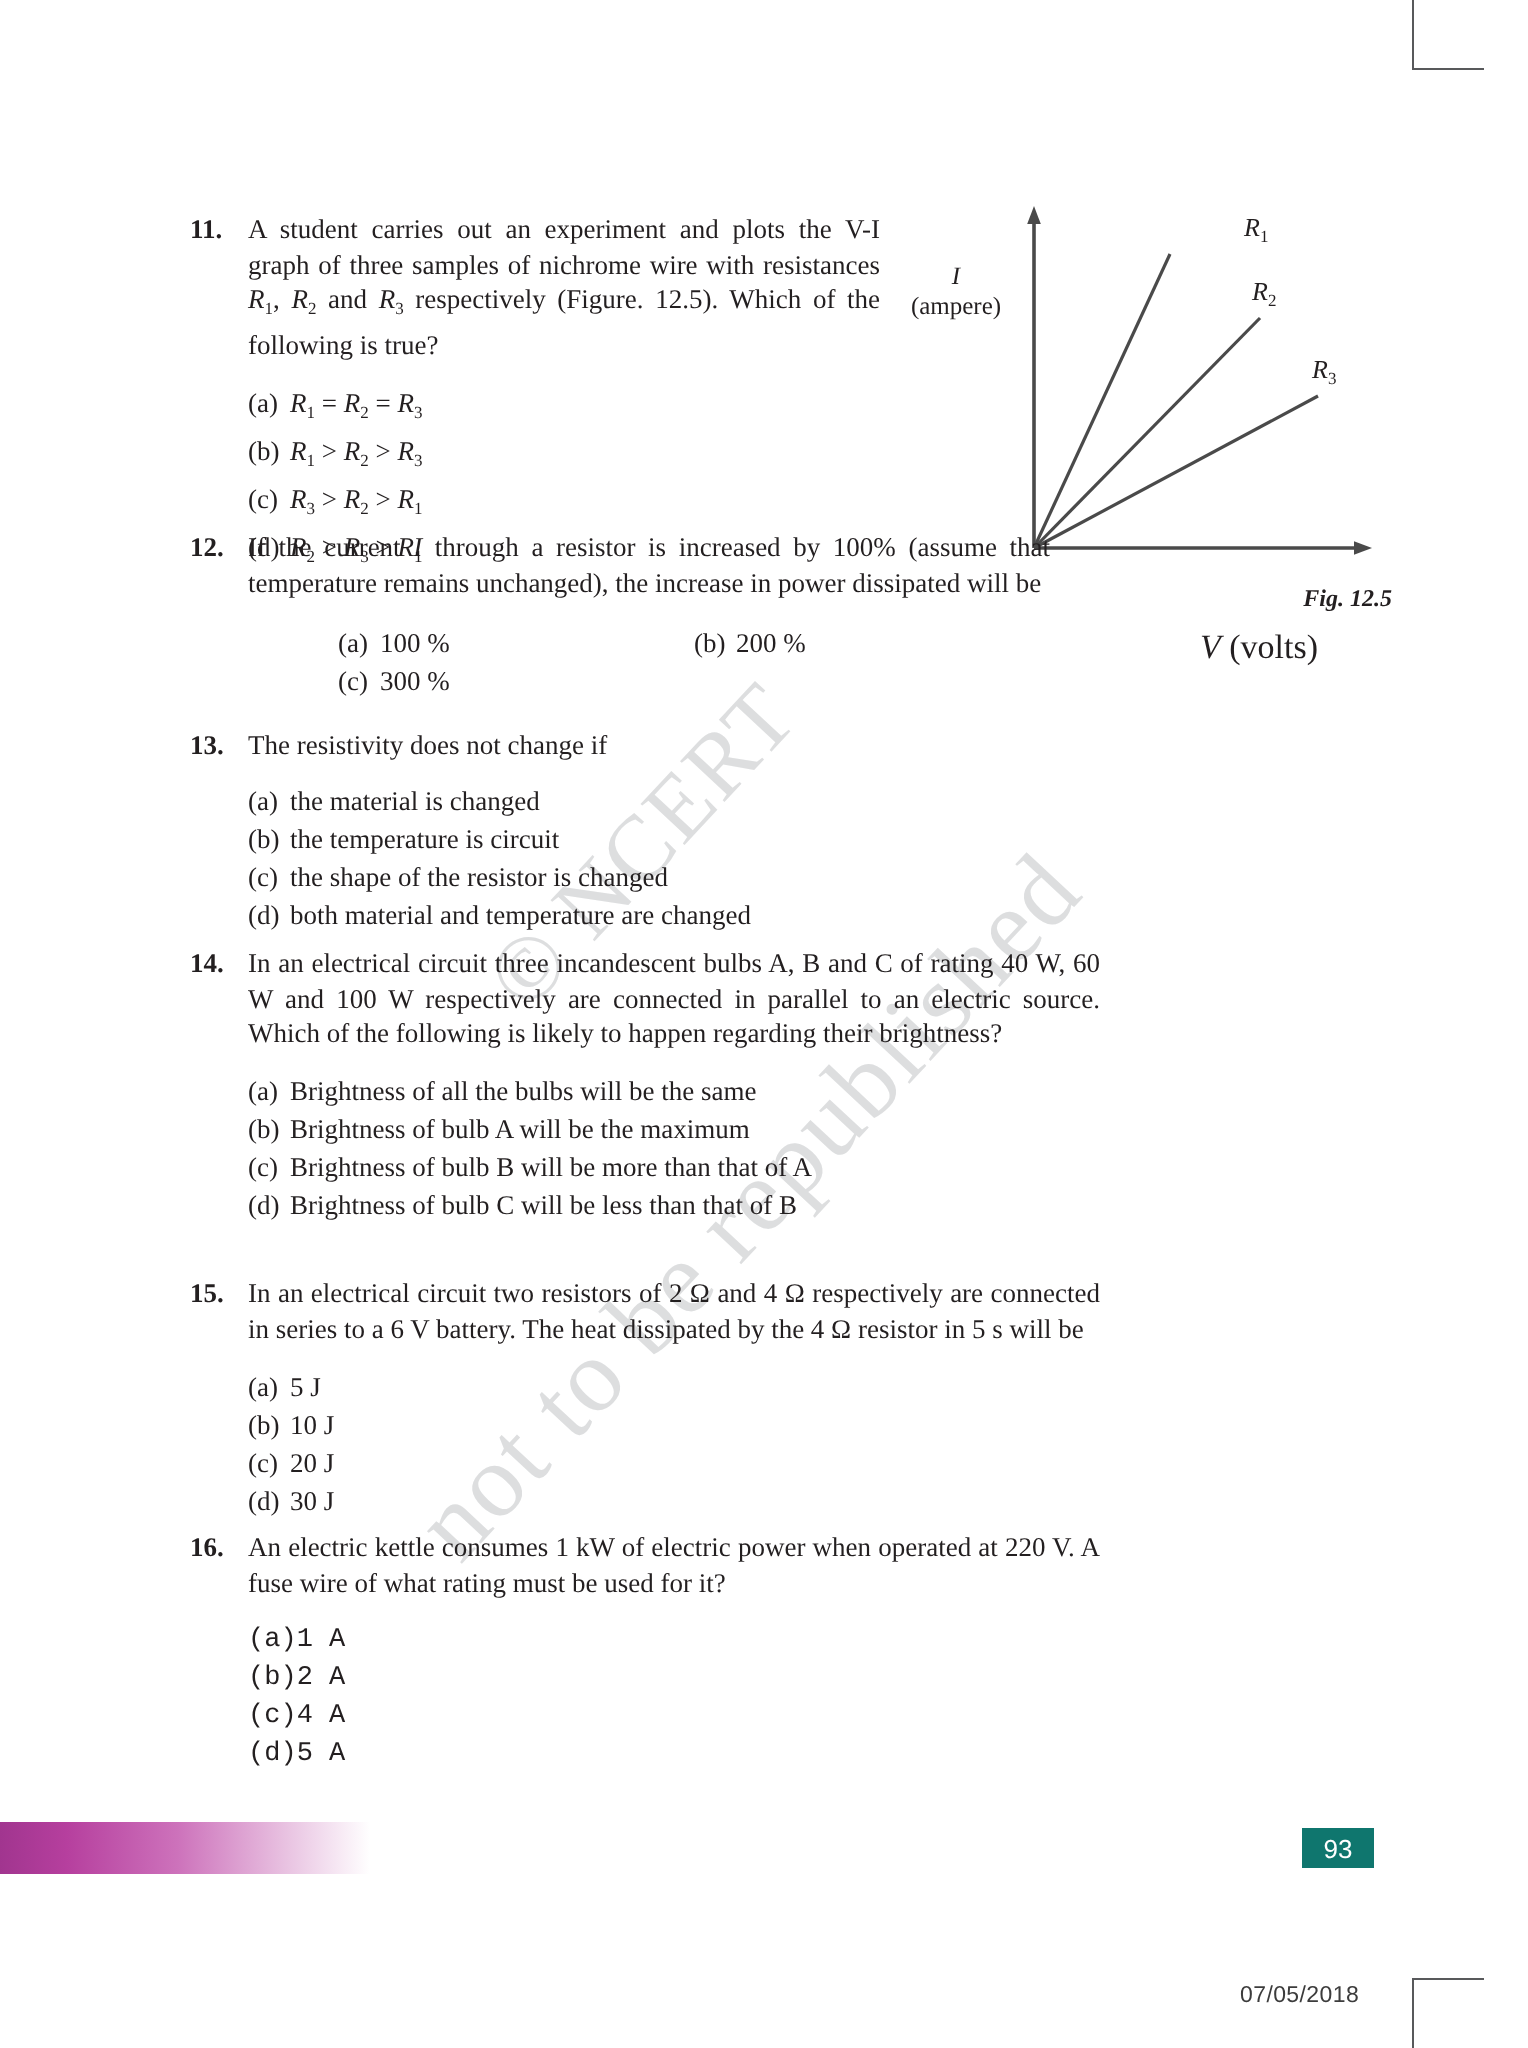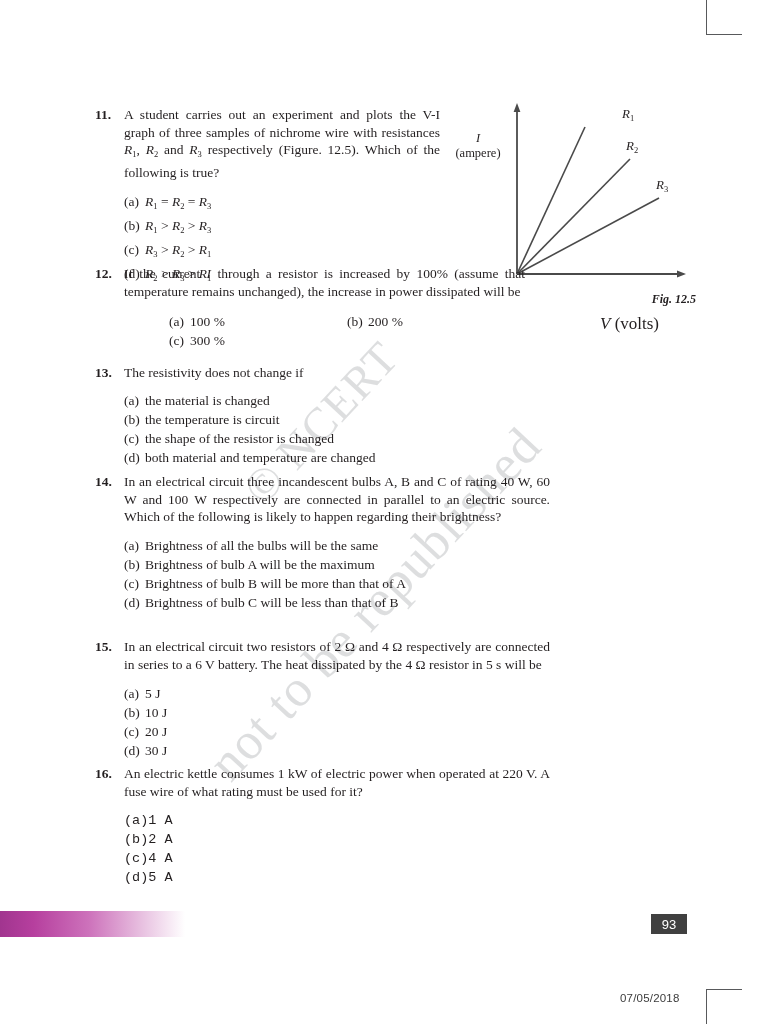--- a/index.html
+++ b/index.html
@@ -177,21 +177,21 @@
     font-variant: small-caps;
     letter-spacing: 0.3px;
     color: #3b3b3b;
   }
   .page-badge {
     position: absolute;
     left: 651px;
     top: 914px;
     width: 36px;
     height: 20px;
-    background: #404040;
+    background: #0f766e;
     color: #ffffff;
     font-size: 13px;
     font-family: "Liberation Sans", sans-serif;
     display: flex;
     align-items: center;
     justify-content: center;
     text-align: center;
   }
   .date-stamp {
     position: absolute;

